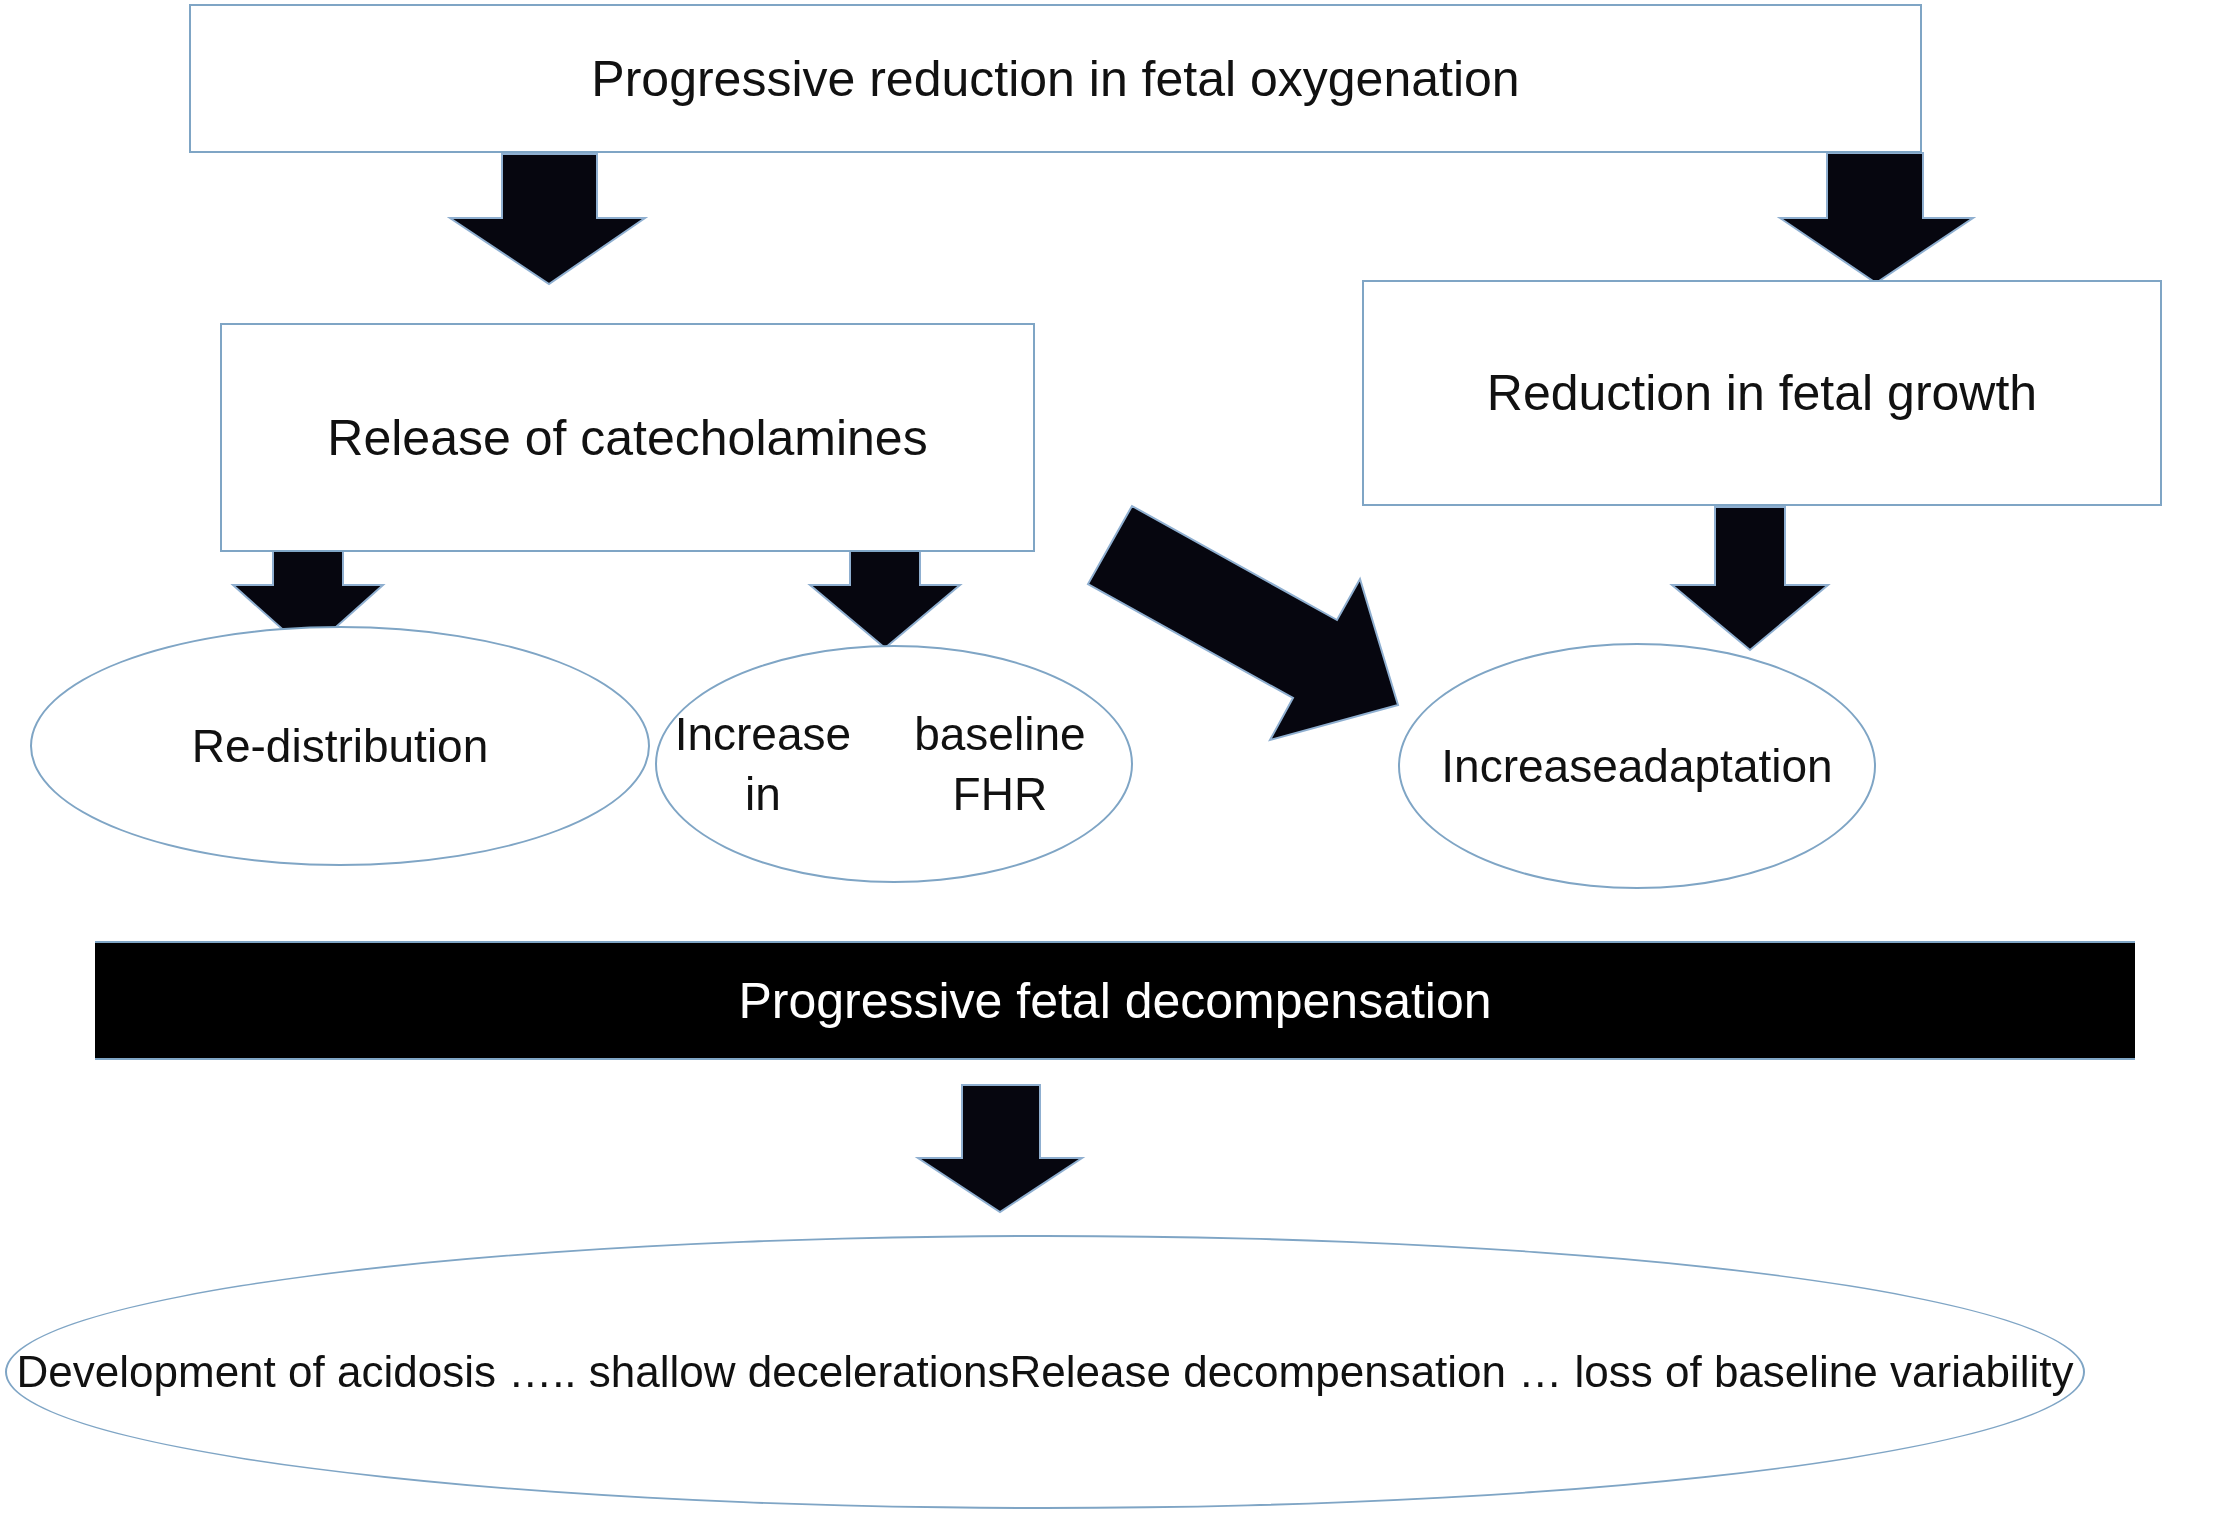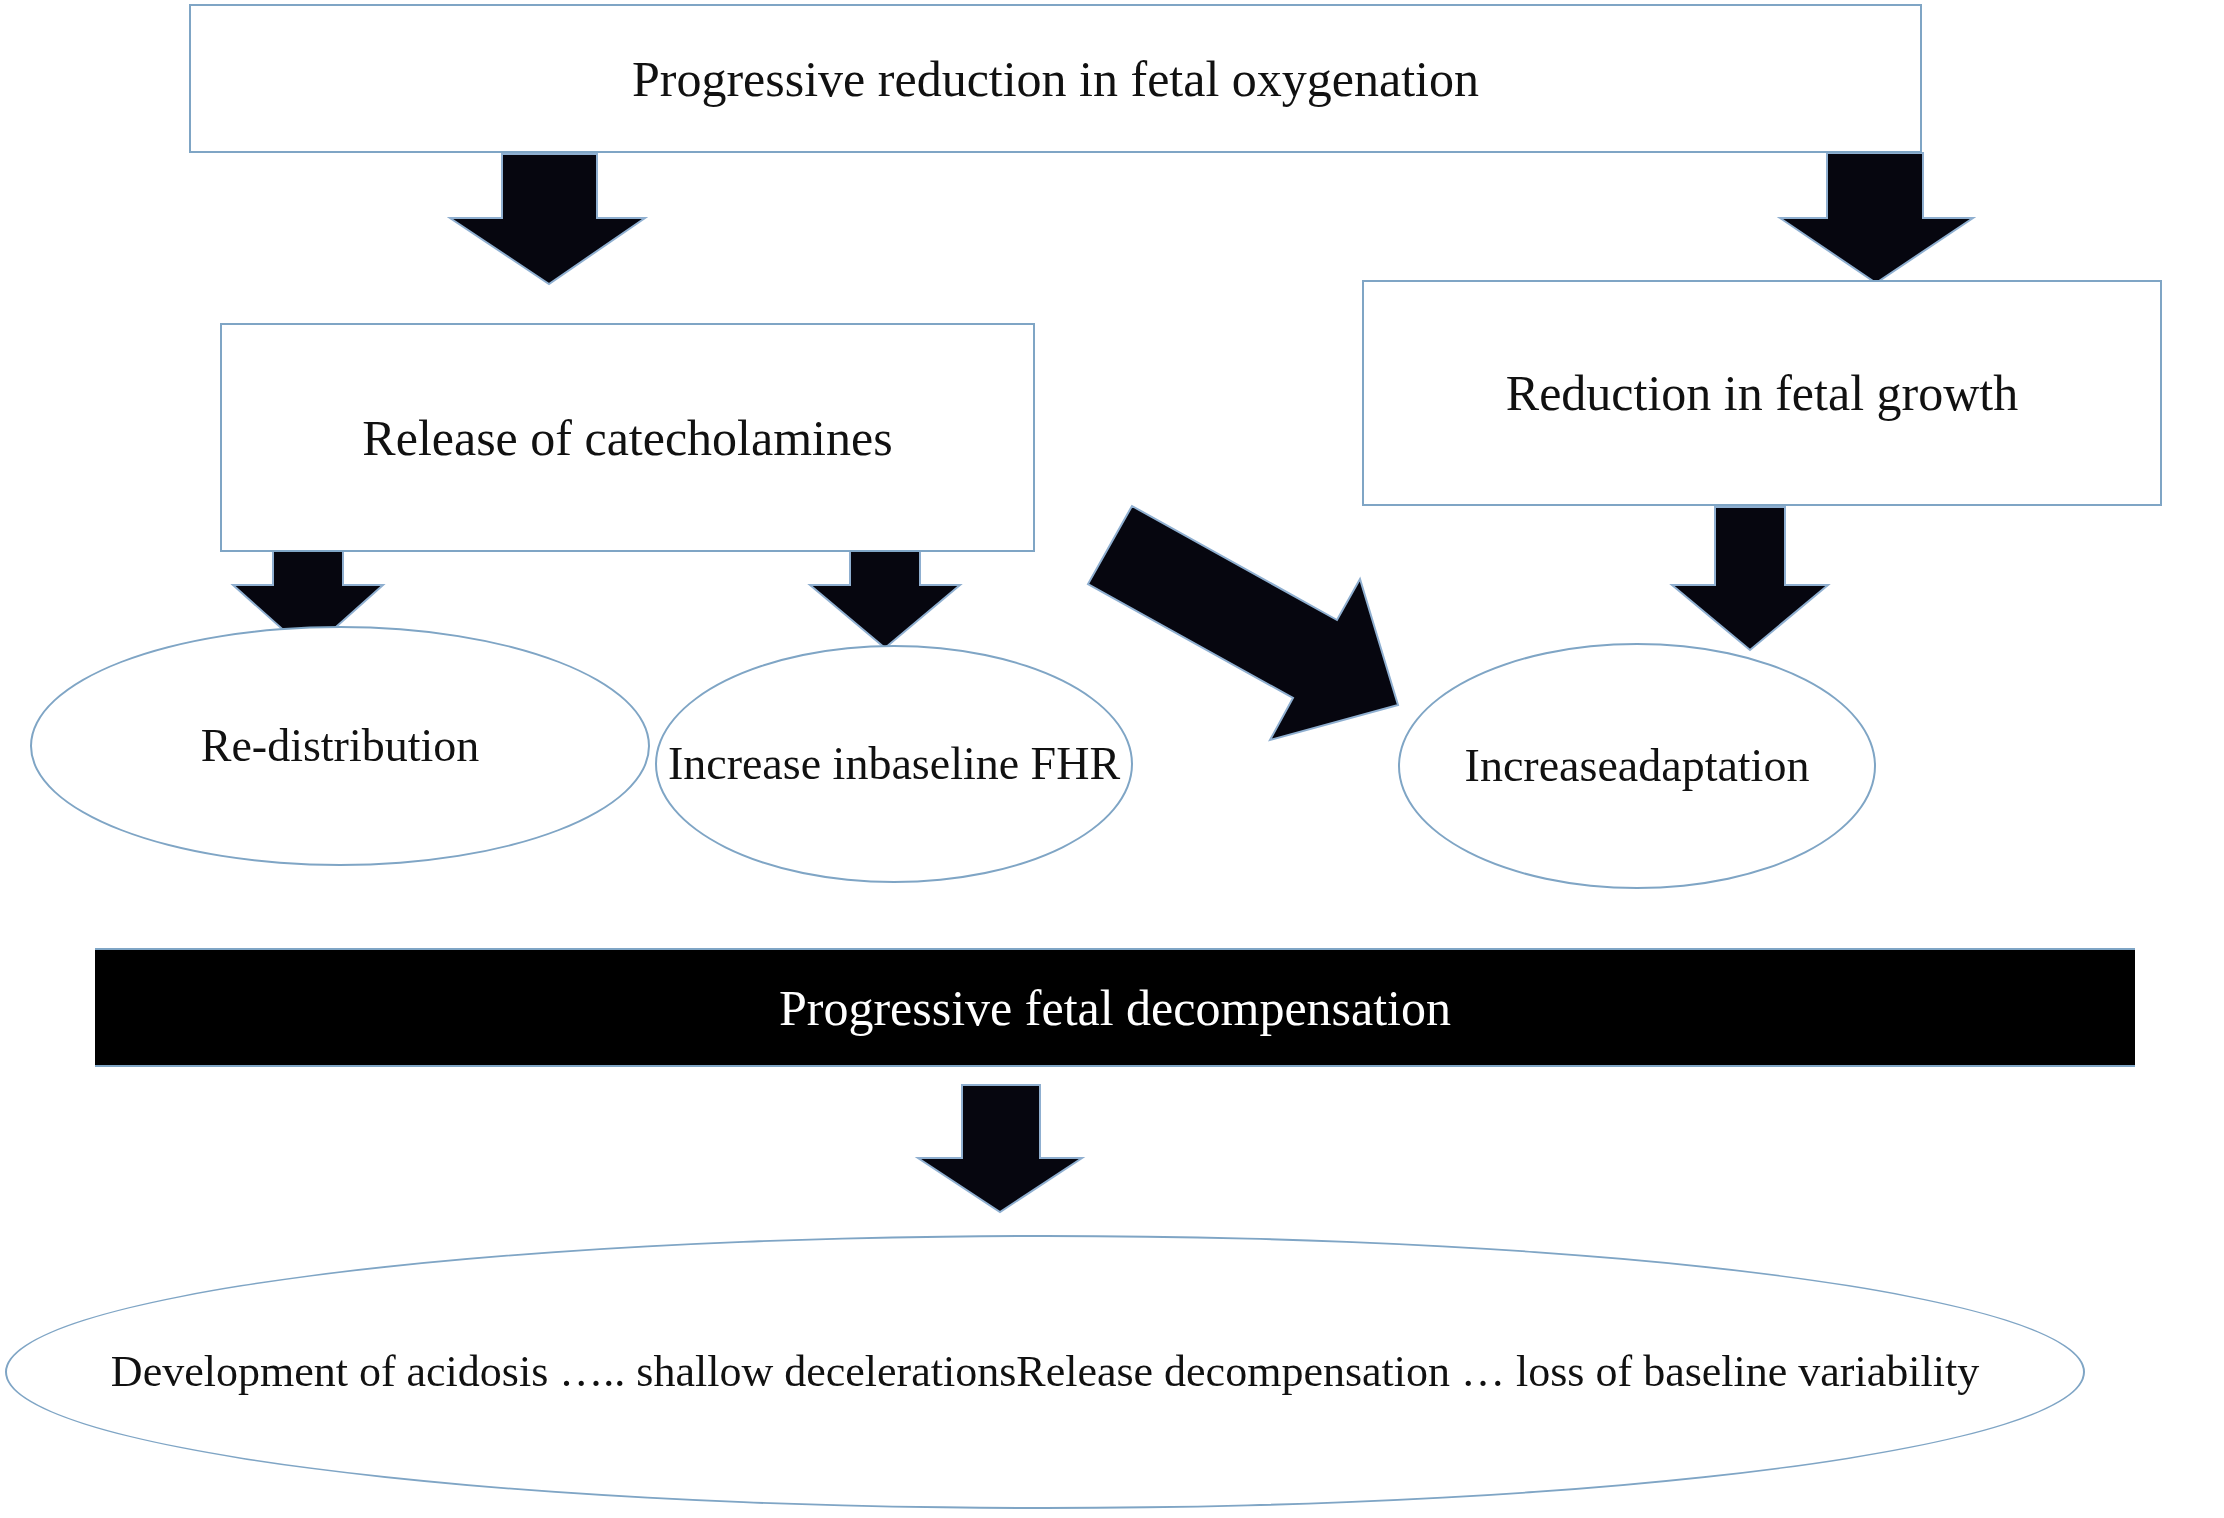--- a/index.html
+++ b/index.html
@@ -9,21 +9,21 @@
     --banner_bg:#000000;
     --banner_text:#ffffff;
     --text:#111111;
     --background:#ffffff;
   }
   html,body{margin:0;padding:0;background:var(--background);}
   #canvas{
     position:relative;
     width:2224px;height:1518px;
     background:var(--background);
-    font-family:Liberation Serif, serif;
+    font-family:Liberation Sans, sans-serif;
     color:var(--text);
     overflow:hidden;
   }
   .node{
     position:absolute;
     box-sizing:border-box;
     border:2px solid var(--node_border);
     background:#fff;
     display:flex;align-items:center;justify-content:center;
     text-align:center;
@@ -39,21 +39,20 @@
   #metabolic-ellipse{left:1398px;top:643px;width:478px;height:246px;}
   #banner{
     position:absolute;left:95px;top:941px;width:2040px;height:119px;
     box-sizing:border-box;
     background:var(--banner_bg);
     border-top:2px solid var(--node_border);
     border-bottom:2px solid var(--node_border);
     color:var(--banner_text);
     display:flex;align-items:center;justify-content:center;
     font-size:50px;
-    margin-top:7px;
   }
   #outcome-ellipse{
     left:5px;top:1235px;width:2080px;height:274px;
     font-size:44px;line-height:62px;
   }
   #arrow-layer{position:absolute;left:0;top:0;width:2224px;height:1518px;}
   .arrow{fill:var(--arrow_fill);stroke:var(--arrow_outline);stroke-width:2;stroke-linejoin:miter;}
 </style>
 </head>
 <body>

